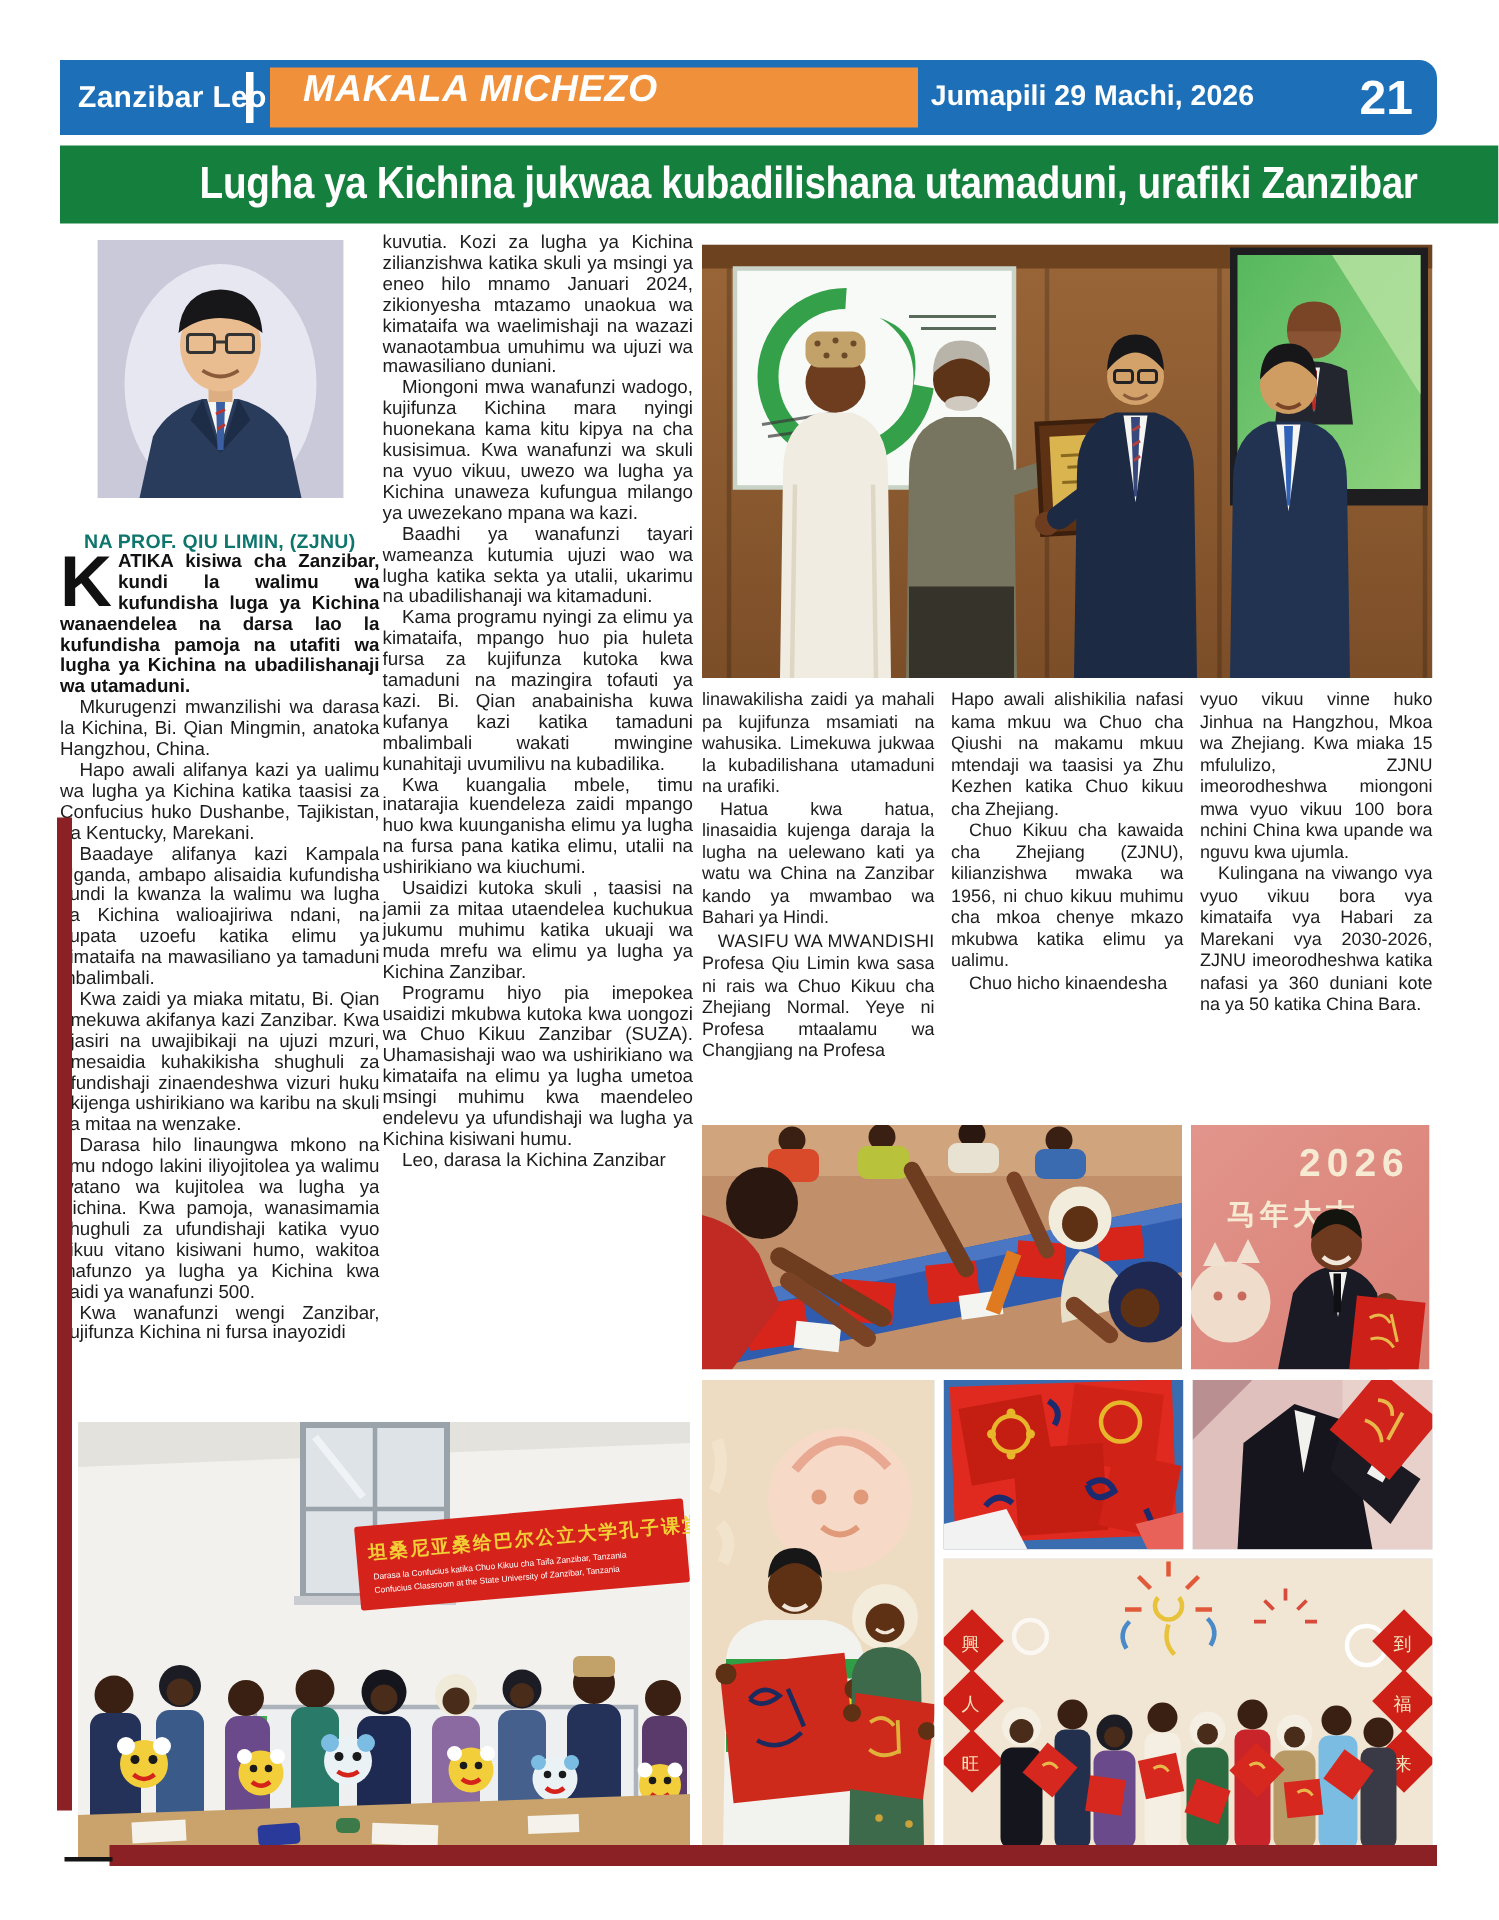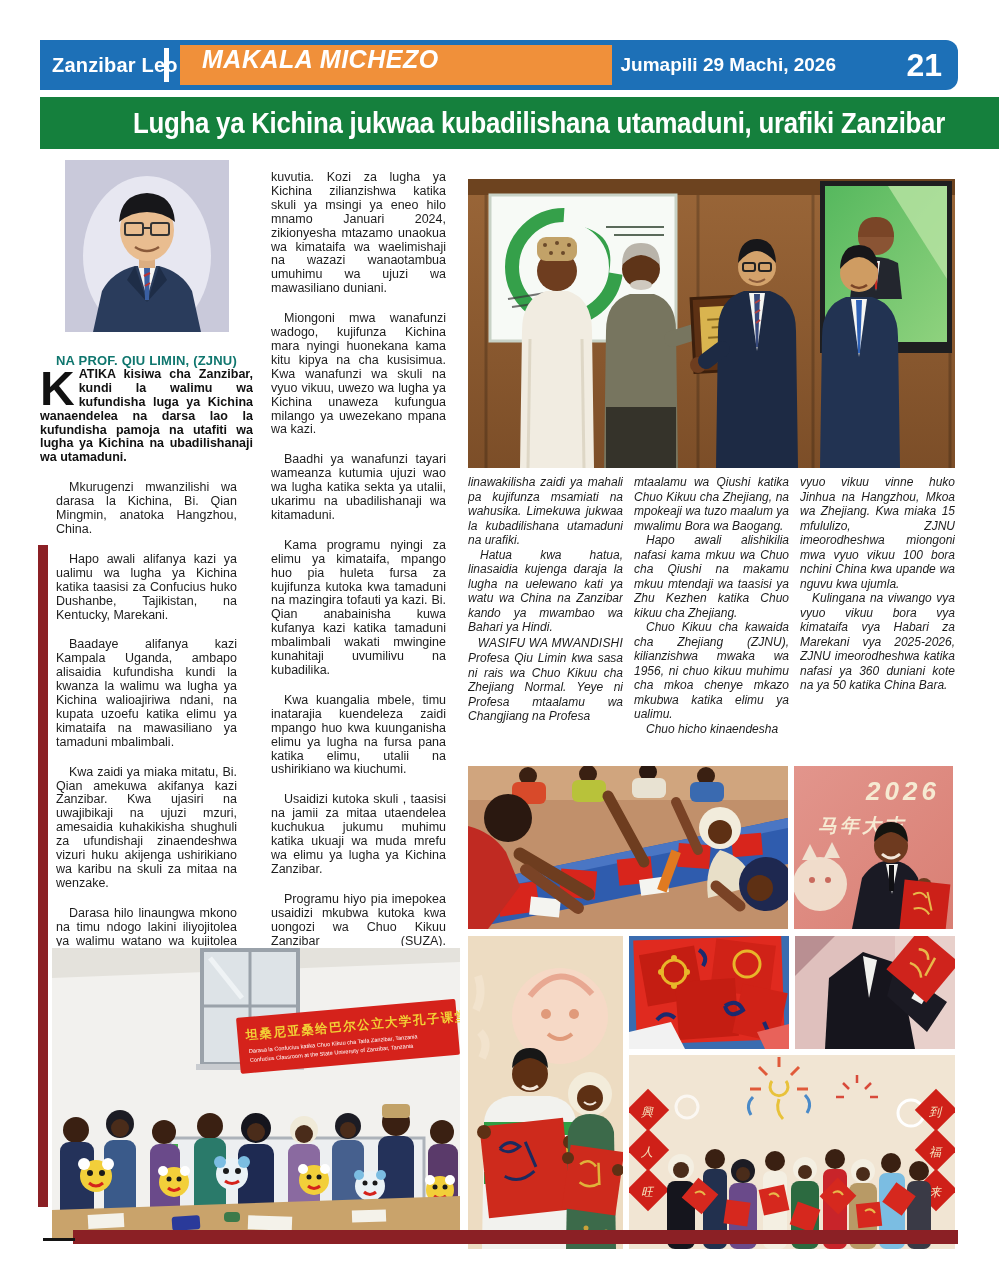--- a/index.html
+++ b/index.html
@@ -16,32 +16,32 @@
   .page-number{position:absolute;right:16px;top:0;height:50px;display:flex;align-items:center;color:#fff;font-weight:bold;font-size:32px;}
 
   
   .headline-bar{position:absolute;left:40px;top:97px;width:998px;height:52px;background:#15803d;display:flex;align-items:center;justify-content:center;overflow:hidden;}
   .headline-bar span{color:#fff;font-weight:bold;font-size:30px;white-space:nowrap;transform:scaleX(.86);letter-spacing:-.3px;}
 
   
   .textcol{position:absolute;font-size:12.5px;line-height:13.9px;text-align:justify;color:#1d1d1d;overflow:hidden;}
   .textcol p{margin:0;text-indent:13px;}
   .cont > p:first-child, .cont > .plist > p:first-child{text-indent:0;}
-  .plist p{margin:16px;text-indent:13px;}
+  .plist p{margin:0;text-indent:13px;}
 
   .col1{left:40px;top:160px;width:213px;height:786px;}
   .col2{left:255px;top:155px;width:207px;height:791px;}
 
   .portrait-wrap{width:164px;height:172px;margin:0 auto;overflow:hidden;}
   .byline{margin-top:22px;text-align:center;font-weight:bold;font-size:13px;text-indent:0 !important;letter-spacing:.2px;color:#0f766e;}
   .lead{margin-top:16px;font-weight:bold;text-indent:0 !important;color:#111;}
   .dropcap{float:left;font-size:48px;line-height:38px;font-weight:bold;padding:2px 4px 0 0;color:#111;}
 
   
-  .right-sec{position:absolute;left:468px;top:179px;width:487px;font-style:italic;}
+  .right-sec{position:absolute;left:468px;top:163px;width:487px;}
   .photo{overflow:hidden;position:relative;background:#ddd;}
   .photo svg{display:block;}
   .rtext-row{display:flex;gap:11px;margin-top:7px;height:283px;overflow:hidden;}
   .rcol{width:155px;font-size:12px;line-height:14.5px;text-align:justify;color:#1d1d1d;overflow:hidden;}
   .rcol p{margin:0;text-indent:12px;}
   .author-heading{text-align:right;text-indent:0 !important;font-size:12px;letter-spacing:.2px;margin:1px 0 !important;}
   .strip-row{display:flex;gap:6px;margin-top:8px;}
   .grid-row{display:flex;gap:6px;margin-top:7px;}
   .grid-right{width:326px;}
   .grid-right-top{display:flex;gap:6px;}
@@ -226,30 +226,29 @@
             <p>linawakilisha zaidi ya mahali pa kujifunza msamiati na wahusika. Limekuwa jukwaa la kubadilishana utamaduni na urafiki.</p>
             <p>Hatua kwa hatua, linasaidia kujenga daraja la lugha na uelewano kati ya watu wa China na Zanzibar kando ya mwambao wa Bahari ya Hindi.</p>
           </div>
         <p class="author-heading">WASIFU WA MWANDISHI</p>
         <div class="plist">
             <p>Profesa Qiu Limin kwa sasa ni rais wa Chuo Kikuu cha Zhejiang Normal. Yeye ni Profesa mtaalamu wa Changjiang na Profesa</p>
           </div>
       </div>
       <div class="rcol cont">
         <div class="plist cont">
-            <p>mtaalamu wa Qiushi katika Chuo Kikuu cha Zhejiang, na mpokeaji wa tuzo maalum ya mwalimu Bora wa Baogang.</p>
             <p>Hapo awali alishikilia nafasi kama mkuu wa Chuo cha Qiushi na makamu mkuu mtendaji wa taasisi ya Zhu Kezhen katika Chuo kikuu cha Zhejiang.</p>
             <p>Chuo Kikuu cha kawaida cha Zhejiang (ZJNU), kilianzishwa mwaka wa 1956, ni chuo kikuu muhimu cha mkoa chenye mkazo mkubwa katika elimu ya ualimu.</p>
             <p>Chuo hicho kinaendesha</p>
           </div>
       </div>
       <div class="rcol cont">
         <div class="plist cont">
             <p>vyuo vikuu vinne huko Jinhua na Hangzhou, Mkoa wa Zhejiang. Kwa miaka 15 mfululizo, ZJNU imeorodheshwa miongoni mwa vyuo vikuu 100 bora nchini China kwa upande wa nguvu kwa ujumla.</p>
-            <p>Kulingana na viwango vya vyuo vikuu bora vya kimataifa vya Habari za Marekani vya 2025-2026, ZJNU imeorodheshwa katika nafasi ya 360 duniani kote na ya 50 katika China Bara.</p>
+            <p>Kulingana na viwango vya vyuo vikuu bora vya kimataifa vya Habari za Marekani vya 2030-2026, ZJNU imeorodheshwa katika nafasi ya 360 duniani kote na ya 50 katika China Bara.</p>
           </div>
       </div>
     </div>
 
     <div class="strip-row">
       <div class="photo" style="width:320px;height:163px;">
         <svg width="320" height="163" viewBox="0 0 320 163">
           <rect width="320" height="163" fill="#c1906b"></rect>
           <rect width="320" height="34" fill="#d0a57e"></rect>
           <g>

